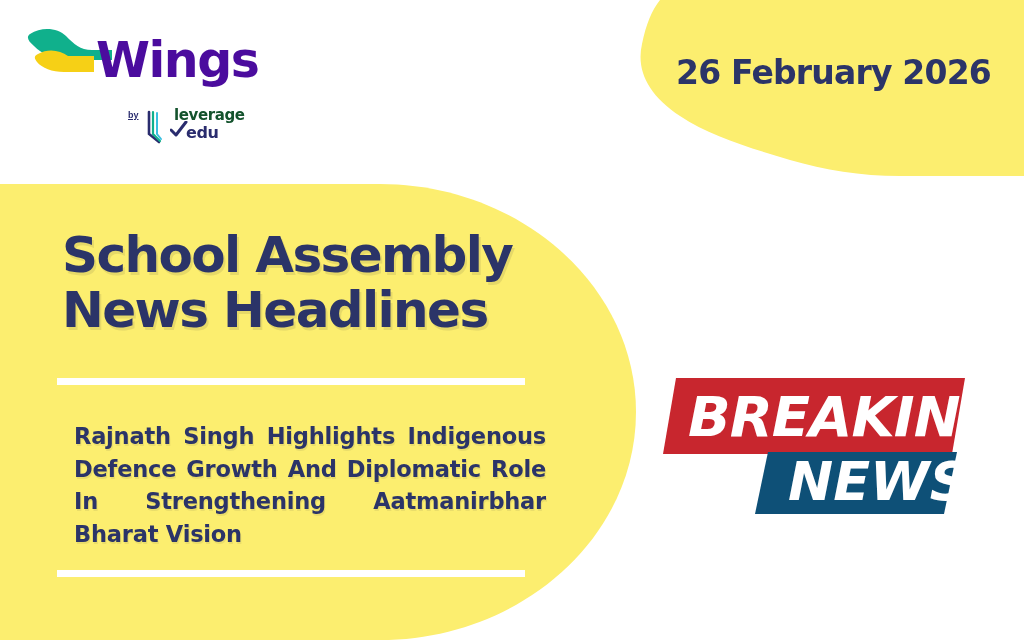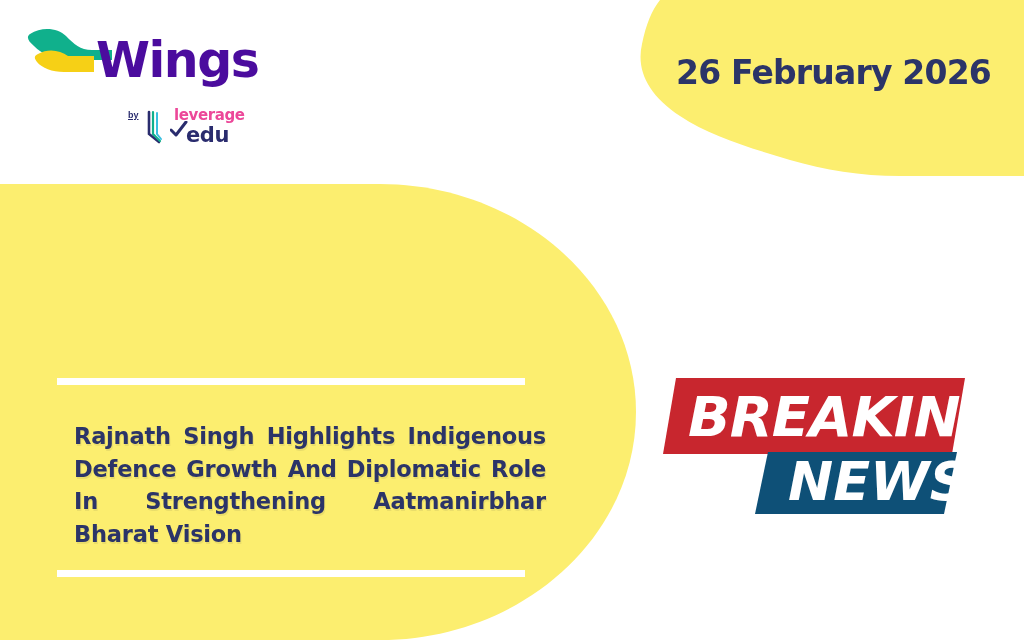--- a/index.html
+++ b/index.html
@@ -84,30 +84,30 @@
     top: 88px;
     width: 28px;
     height: 34px;
   }
   .logo-leverage {
     position: absolute;
     left: 150px;
     top: 86px;
     font-size: 15px;
     font-weight: bold;
-    color: #ec4899;
+    color: #14532d;
     letter-spacing: -0.4px;
     line-height: 1.05;
     font-family: "DejaVu Sans", sans-serif;
   }
   .logo-edu {
     position: absolute;
     left: 162px;
     top: 101px;
-    font-size: 21px;
+    font-size: 16px;
     font-weight: bold;
     color: #2A2C6E;
     letter-spacing: -0.4px;
     font-family: "DejaVu Sans", sans-serif;
   }
   .logo-tick {
     position: absolute;
     left: 146px;
     top: 99px;
     width: 18px;
@@ -221,20 +221,21 @@
       <svg width="18" height="16" viewBox="0 0 18 16" xmlns="http://www.w3.org/2000/svg">
         <path d="M1 9 L6 14 L16 1" stroke="#2A2C6E" stroke-width="3" fill="none" stroke-linecap="round" stroke-linejoin="round"></path>
       </svg>
     </div>
     <div class="logo-leverage">leverage</div>
     <div class="logo-edu">edu</div>
   </div>
 
   <div class="date-text">26 February 2026</div>
 
+  <div class="title">School Assembly News Headlines</div>
 
   <div class="rule rule-top"></div>
 
   <div class="subhead">Rajnath Singh Highlights Indigenous Defence Growth And Diplomatic Role In Strengthening Aatmanirbhar Bharat Vision</div>
 
   <div class="rule rule-bottom"></div>
 
   <div class="badge">
     <svg width="320" height="150" viewBox="0 0 320 150" xmlns="http://www.w3.org/2000/svg">
       <polygon points="16,12 305,12 292,88 3,88" fill="#C8262E"></polygon>

